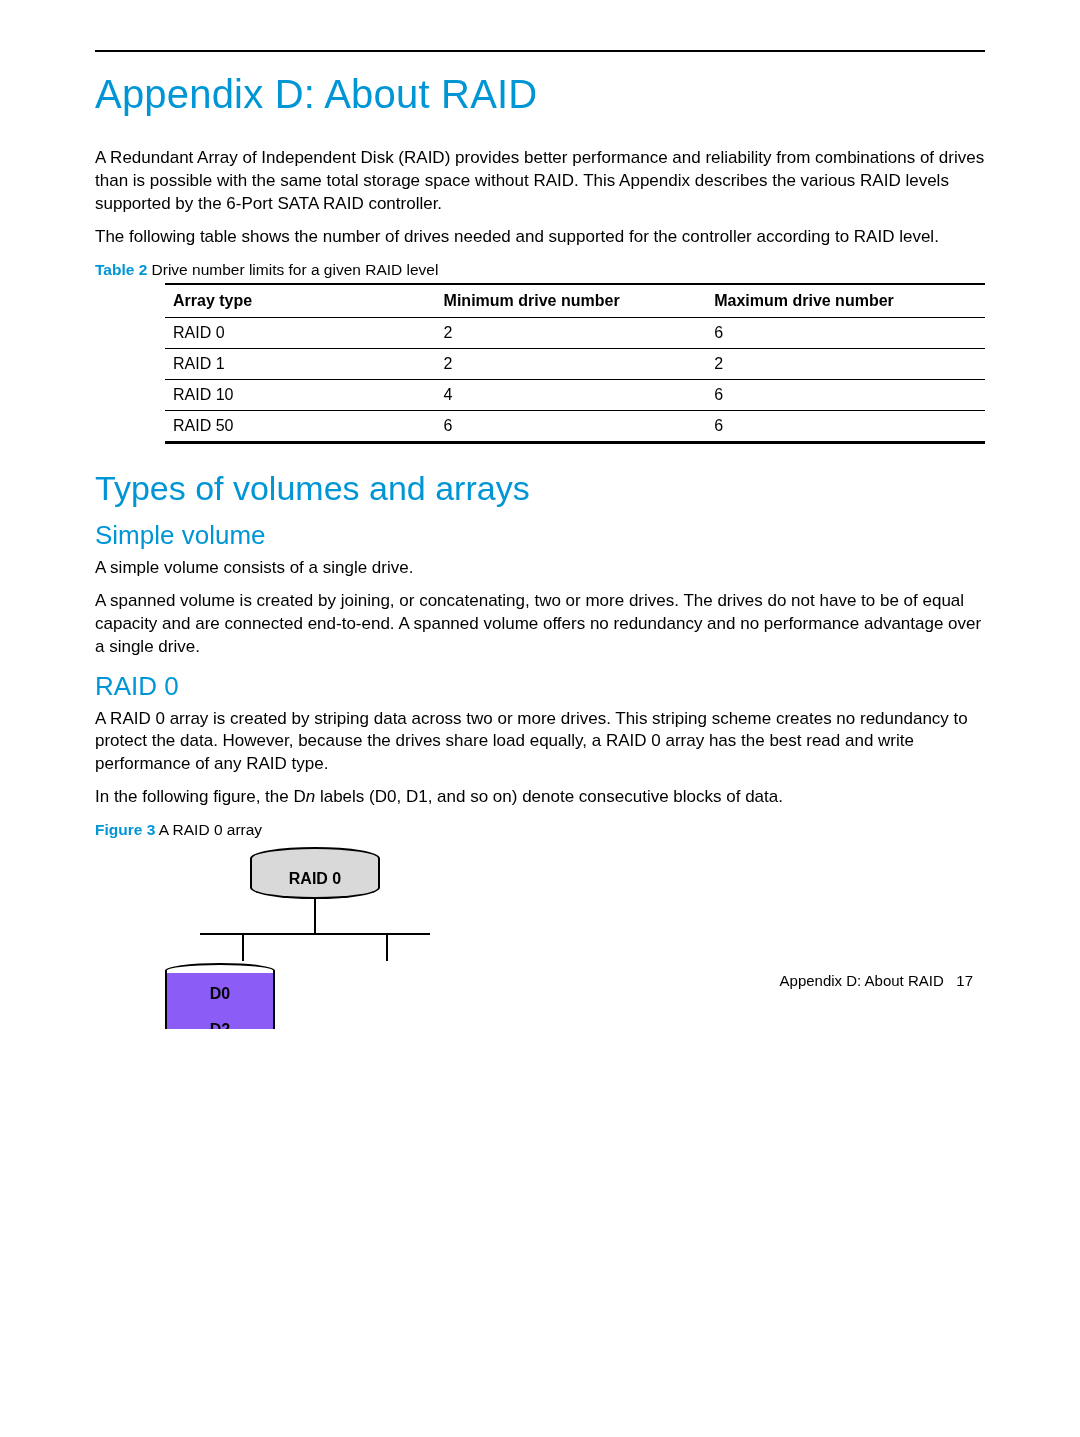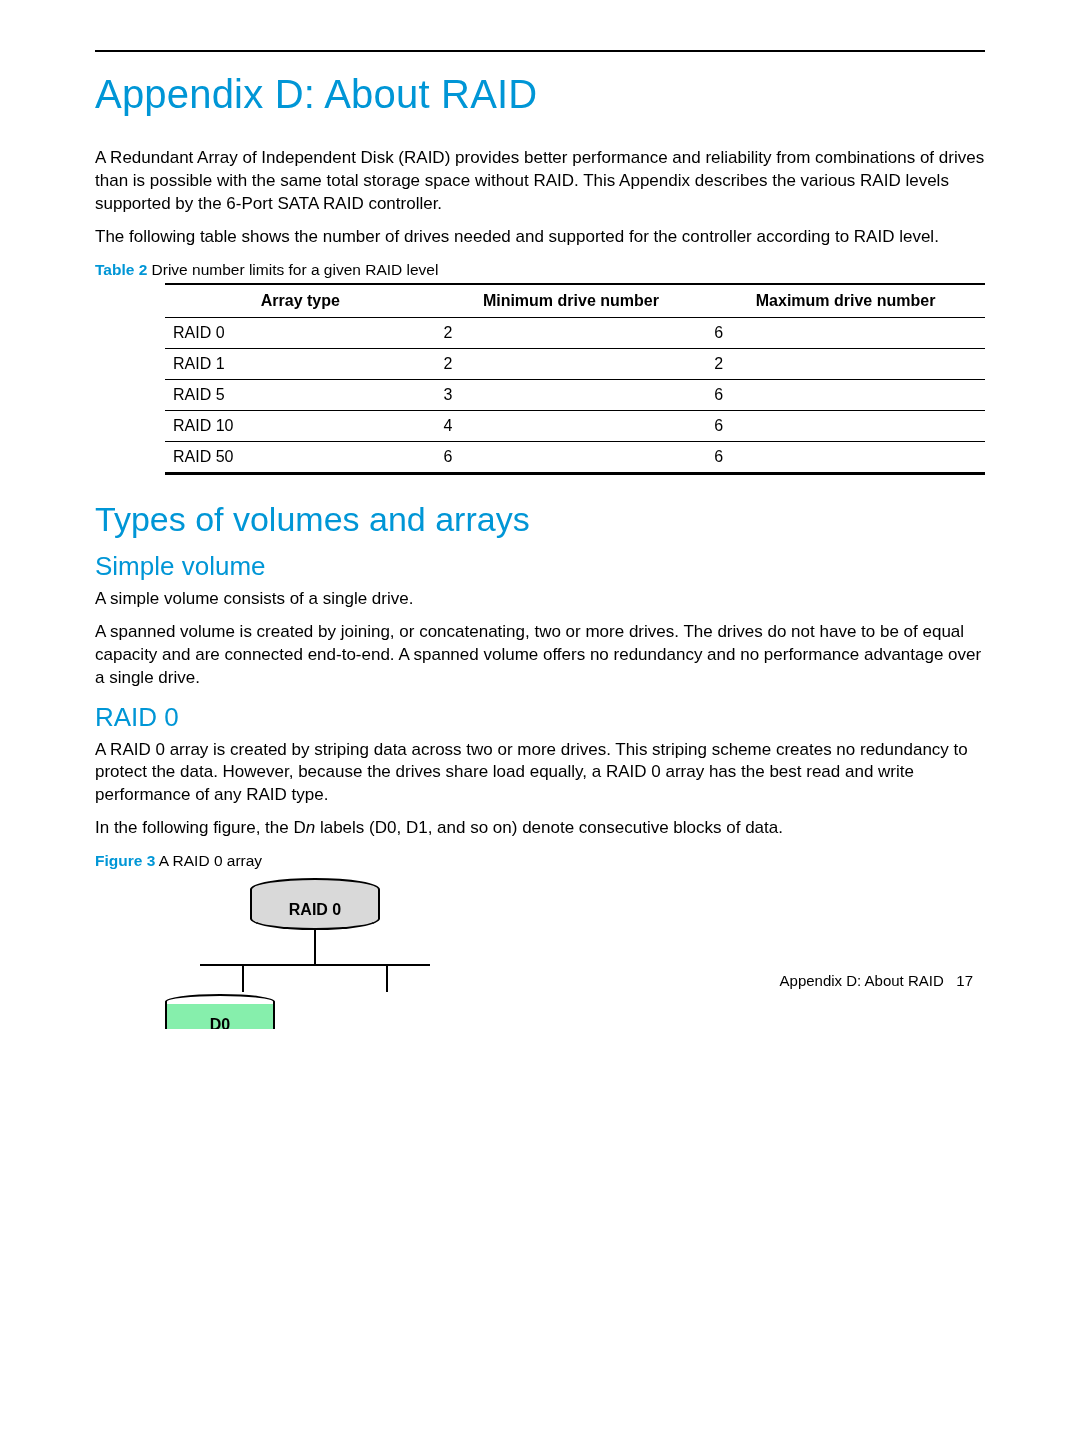--- a/index.html
+++ b/index.html
@@ -51,21 +51,21 @@
     margin: 12px 0 4px 0;
   }
   .caption .label { color:#0096d6; font-weight:700; }
   table.raidtab {
     width: 100%;
     border-collapse: collapse;
     font-size: 16px;
     margin-top: 2px;
   }
   table.raidtab th {
-    text-align: center;
+    text-align: left;
     font-weight: 700;
     padding: 7px 8px;
     border-top: 2.5px solid #000;
     border-bottom: 1px solid #000;
   }
   table.raidtab td {
     padding: 6px 8px;
     border-bottom: 1px solid #000;
   }
   table.raidtab tr:last-child td { border-bottom: 3px solid #000; }
@@ -92,21 +92,21 @@
   }
   .cyl-top { height: 22px; border:2px solid #000; border-radius: 68px/12px; background:#d9d9d9; }
   .cyl-body { height: 36px; margin-top:-12px; border:2px solid #000; border-top:none; border-radius: 0 0 68px 68px / 0 0 12px 12px; background:#d9d9d9; position:relative; display:flex; align-items:center; justify-content:center; font-weight:700; font-size:16px; }
   .stem { width:2px; height:34px; background:#000; margin:0 auto; }
   .hbar { width:230px; height:2px; background:#000; margin:0 auto; position:relative; }
   .drop { position:absolute; top:0; width:2px; height:28px; background:#000; }
   .dropL { left:42px; } .dropR { right:42px; }
   .drives { display:flex; justify-content:space-between; margin-top:28px; }
   .drive { width:110px; }
   .dcap { height:14px; border:2px solid #000; border-radius: 58px/8px; background:#fff; }
-  .dcell { height:42px; margin-top:-8px; border:2px solid #000; border-top:none; border-radius: 0 0 58px 58px / 0 0 8px 8px; display:flex; align-items:center; justify-content:center; font-weight:700; font-size:16px; background:#86efac; }
+  .dcell { height:42px; margin-top:-8px; border:2px solid #000; border-top:none; border-radius: 0 0 58px 58px / 0 0 8px 8px; display:flex; align-items:center; justify-content:center; font-weight:700; font-size:16px; background:#8b5cf6; }
 </style>
 </head>
 <body>
 
 <div class="page">
   <div class="topline"></div>
 
   <h1 class="appendix">Appendix D: About RAID</h1>
 
   <p class="body indent">A Redundant Array of Independent Disk (RAID) provides better performance and reliability from combinations of drives than is possible with the same total storage space without RAID. This Appendix describes the various RAID levels supported by the 6-Port SATA RAID controller.</p>
@@ -128,25 +128,20 @@
     <tbody>
       <tr>
             <td>RAID 0</td>
             <td>2</td>
             <td>6</td>
           </tr>
       <tr>
             <td>RAID 1</td>
             <td>2</td>
             <td>2</td>
-          </tr>
-      <tr>
-            <td>RAID 5</td>
-            <td>3</td>
-            <td>6</td>
           </tr>
       <tr>
             <td>RAID 10</td>
             <td>4</td>
             <td>6</td>
           </tr>
       <tr>
             <td>RAID 50</td>
             <td>6</td>
             <td>6</td>

